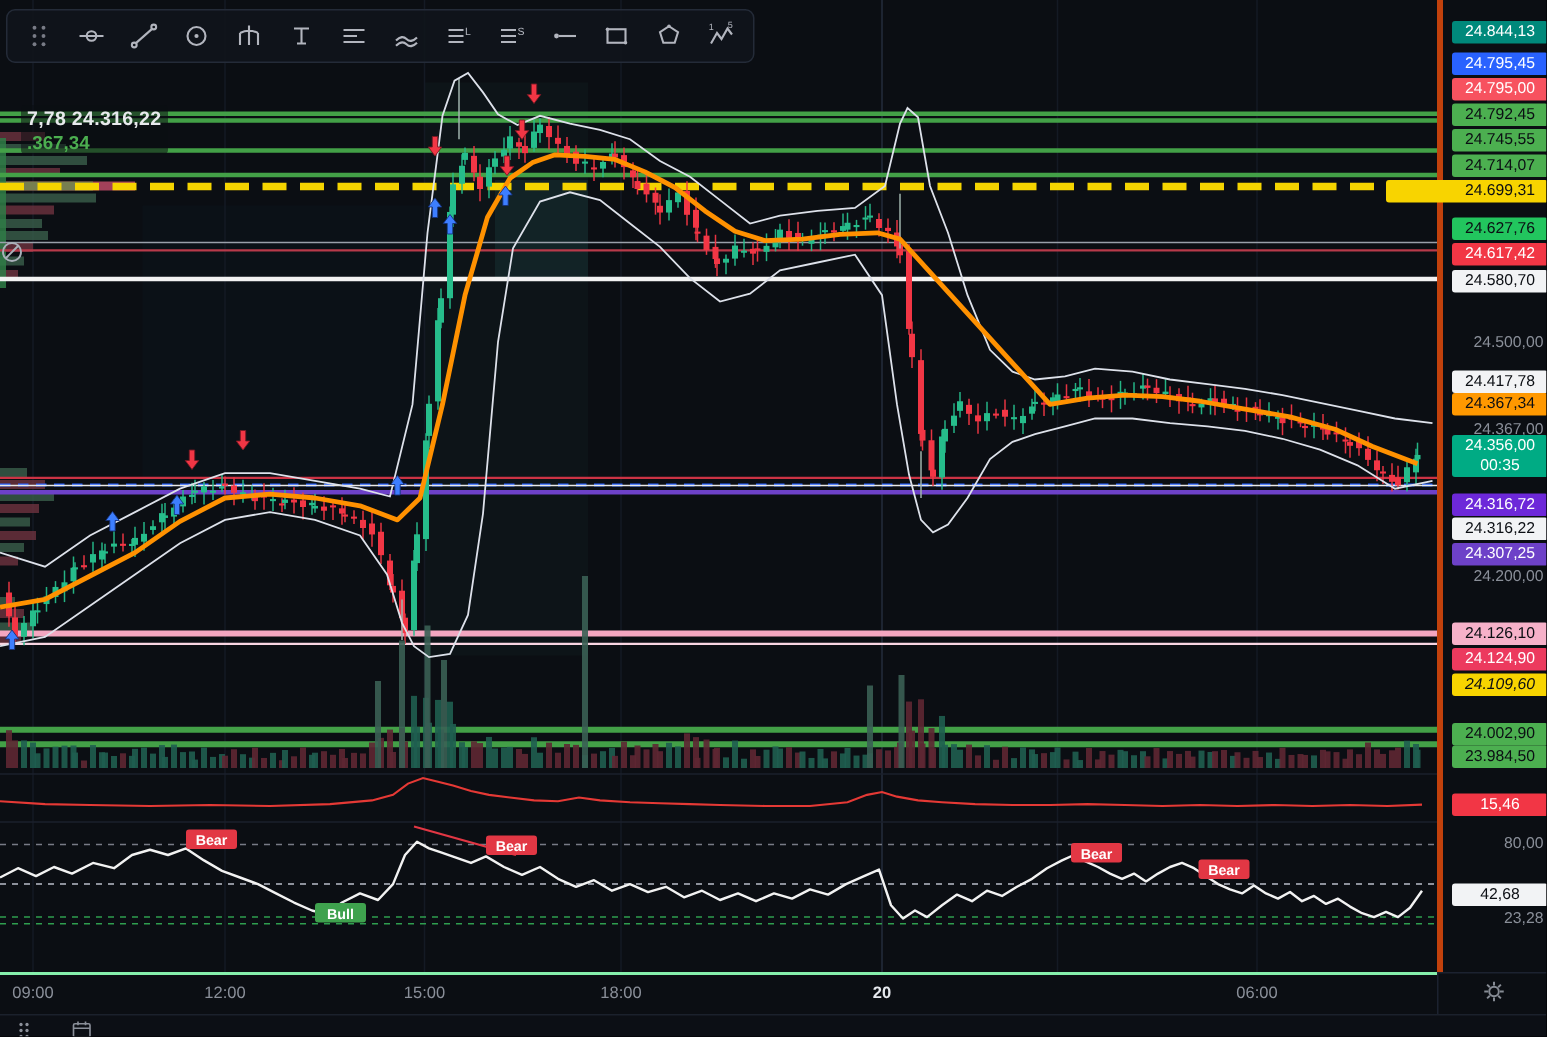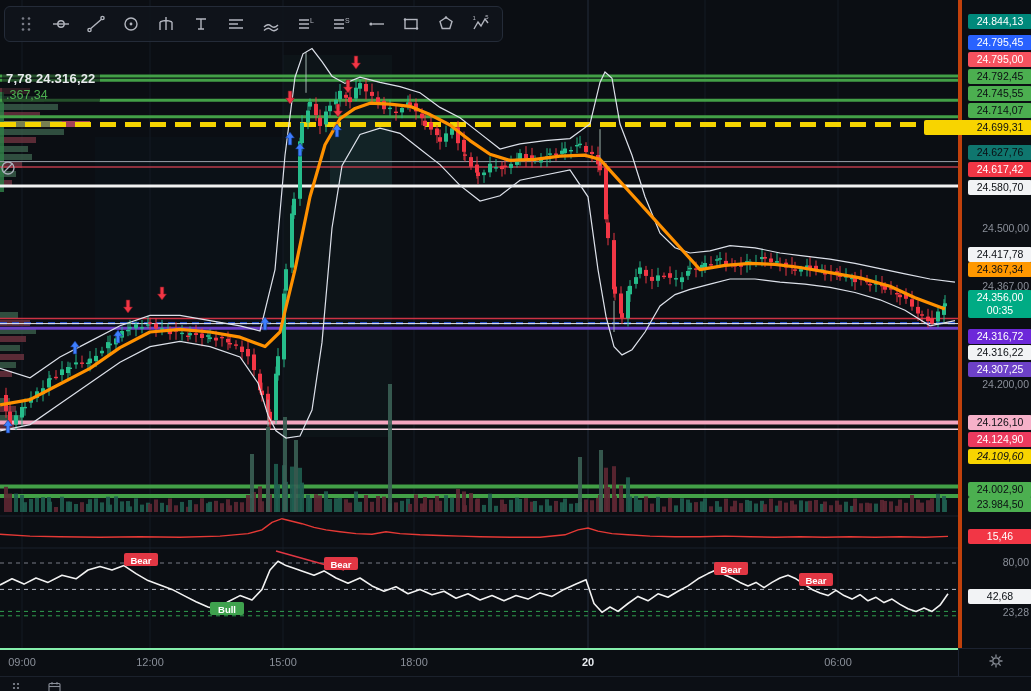--- a/index.html
+++ b/index.html
@@ -6,23 +6,23 @@
   #app{position:relative;width:1031px;height:691px;background:#0b0e13;overflow:hidden;
        font-family:"Liberation Sans",sans-serif;-webkit-font-smoothing:antialiased;}
   
   #toolbar{position:absolute;top:6px;left:4px;z-index:6;display:flex;align-items:center;gap:9px;
            padding:4px 8px;background:rgba(16,20,27,.88);border:1px solid #242b38;border-radius:6px;}
   .tool{width:26px;height:26px;display:flex;align-items:center;justify-content:center;border-radius:4px;cursor:pointer;}
   .tool svg{width:20px;height:20px;}
   
   #chart-wrap{position:absolute;left:0;top:0;width:958px;height:648px;}
   #main-svg{position:absolute;left:0;top:0;}
-  #legend{position:absolute;left:2px;top:70px;z-index:4;background:rgba(11,14,19,.55);padding:1px 4px;border-radius:3px;}
+  #legend{position:absolute;left:14px;top:70px;z-index:4;background:rgba(11,14,19,.55);padding:1px 4px;border-radius:3px;}
   #legend .l1{color:#e8eaed;font-size:13px;font-weight:bold;letter-spacing:.2px;}
-  #legend .l2{color:#4caf50;font-size:12.5px;font-weight:normal;margin-top:2px;}
+  #legend .l2{color:#4caf50;font-size:12.5px;font-weight:bold;margin-top:2px;}
   #eye-icon{position:absolute;left:0px;top:160px;z-index:4;}
   
   #price-axis{position:absolute;left:958px;top:0;width:73px;height:648px;border-left:4px solid #c2410c;background:#0b0e13;}
   .plabel{position:absolute;right:3px;width:64px;text-align:center;font-size:10.5px;height:15px;line-height:15px;
           border-radius:2px;color:#0b0e13;}
   .plabel .sub{font-size:10.5px;line-height:13px;}
   .plabel.two{height:28px;line-height:14px;}
   .plabel.plain{background:transparent !important;color:#8a8f99;width:auto;right:6px;}
   
   #time-axis{position:absolute;left:0;top:648px;width:958px;height:28px;border-top:2px solid #86efac;background:#0b0e13;}
@@ -842,21 +842,21 @@
       </div>
       <div class="plabel" style="top: 86px; background: rgb(76, 175, 80); color: rgb(11, 14, 19);">
         <div>24.745,55</div>
       </div>
       <div class="plabel" style="top: 103px; background: rgb(76, 175, 80); color: rgb(11, 14, 19);">
         <div>24.714,07</div>
       </div>
       <div class="plabel" style="top: 120px; background: rgb(248, 212, 0); color: rgb(11, 14, 19); padding-left: 44px;">
         <div>24.699,31</div>
       </div>
-      <div class="plabel" style="top: 145px; background: #0f766e; color: rgb(11, 14, 19);">
+      <div class="plabel" style="top: 145px; background: #22c55e; color: rgb(11, 14, 19);">
         <div>24.627,76</div>
       </div>
       <div class="plabel" style="top: 162px; background: rgb(242, 54, 69); color: rgb(255, 255, 255);">
         <div>24.617,42</div>
       </div>
       <div class="plabel" style="top: 180px; background: rgb(242, 243, 245); color: rgb(11, 14, 19);">
         <div>24.580,70</div>
       </div>
       <div class="plabel plain" style="top: 221px;">
         <div>24.500,00</div>

